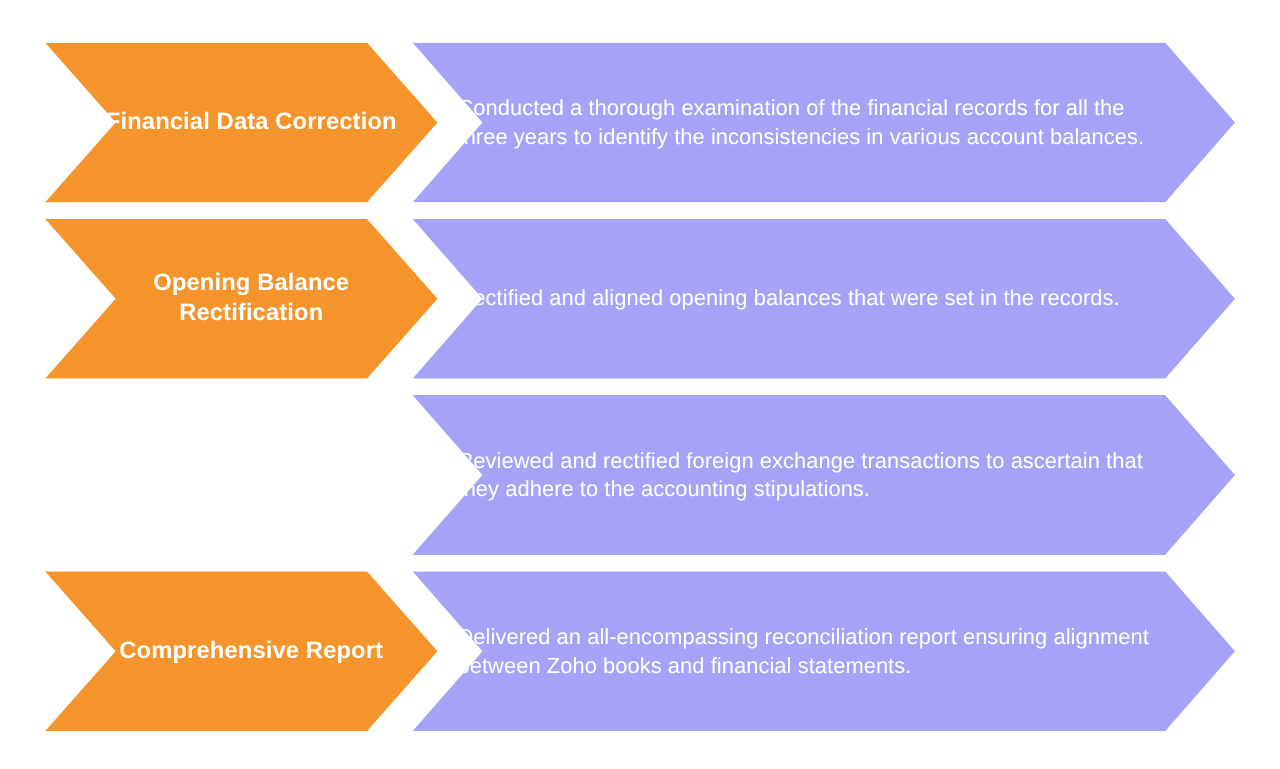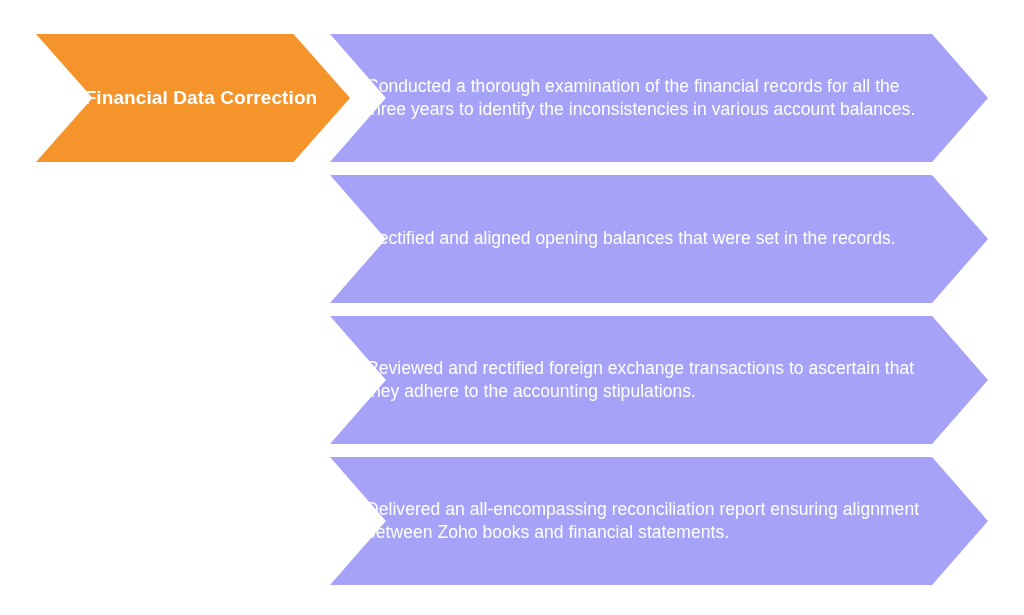--- a/index.html
+++ b/index.html
@@ -92,30 +92,36 @@
   <div class="row" style="top:34px;">
     <div class="chevron chevron-label">
       <div class="label-text">Financial Data Correction</div>
     </div>
     <div class="chevron chevron-body">
       <div class="body-text">Conducted a thorough examination of the financial records for all the three years to identify the inconsistencies in various account balances.</div>
     </div>
   </div>
 
   <div class="row" style="top:175px;">
+    <div class="chevron chevron-label">
+      <div class="label-text">Opening Balance Rectification</div>
+    </div>
     <div class="chevron chevron-body">
       <div class="body-text">Rectified and aligned opening balances that were set in the records.</div>
     </div>
   </div>
 
   <div class="row" style="top:316px;">
     <div class="chevron chevron-body">
       <div class="body-text">Reviewed and rectified foreign exchange transactions to ascertain that they adhere to the accounting stipulations.</div>
     </div>
   </div>
 
   <div class="row" style="top:457px;">
+    <div class="chevron chevron-label">
+      <div class="label-text">Comprehensive Report</div>
+    </div>
     <div class="chevron chevron-body">
       <div class="body-text">Delivered an all-encompassing reconciliation report ensuring alignment between Zoho books and financial statements.</div>
     </div>
   </div>
 
 </div>
 
 </body></html>

